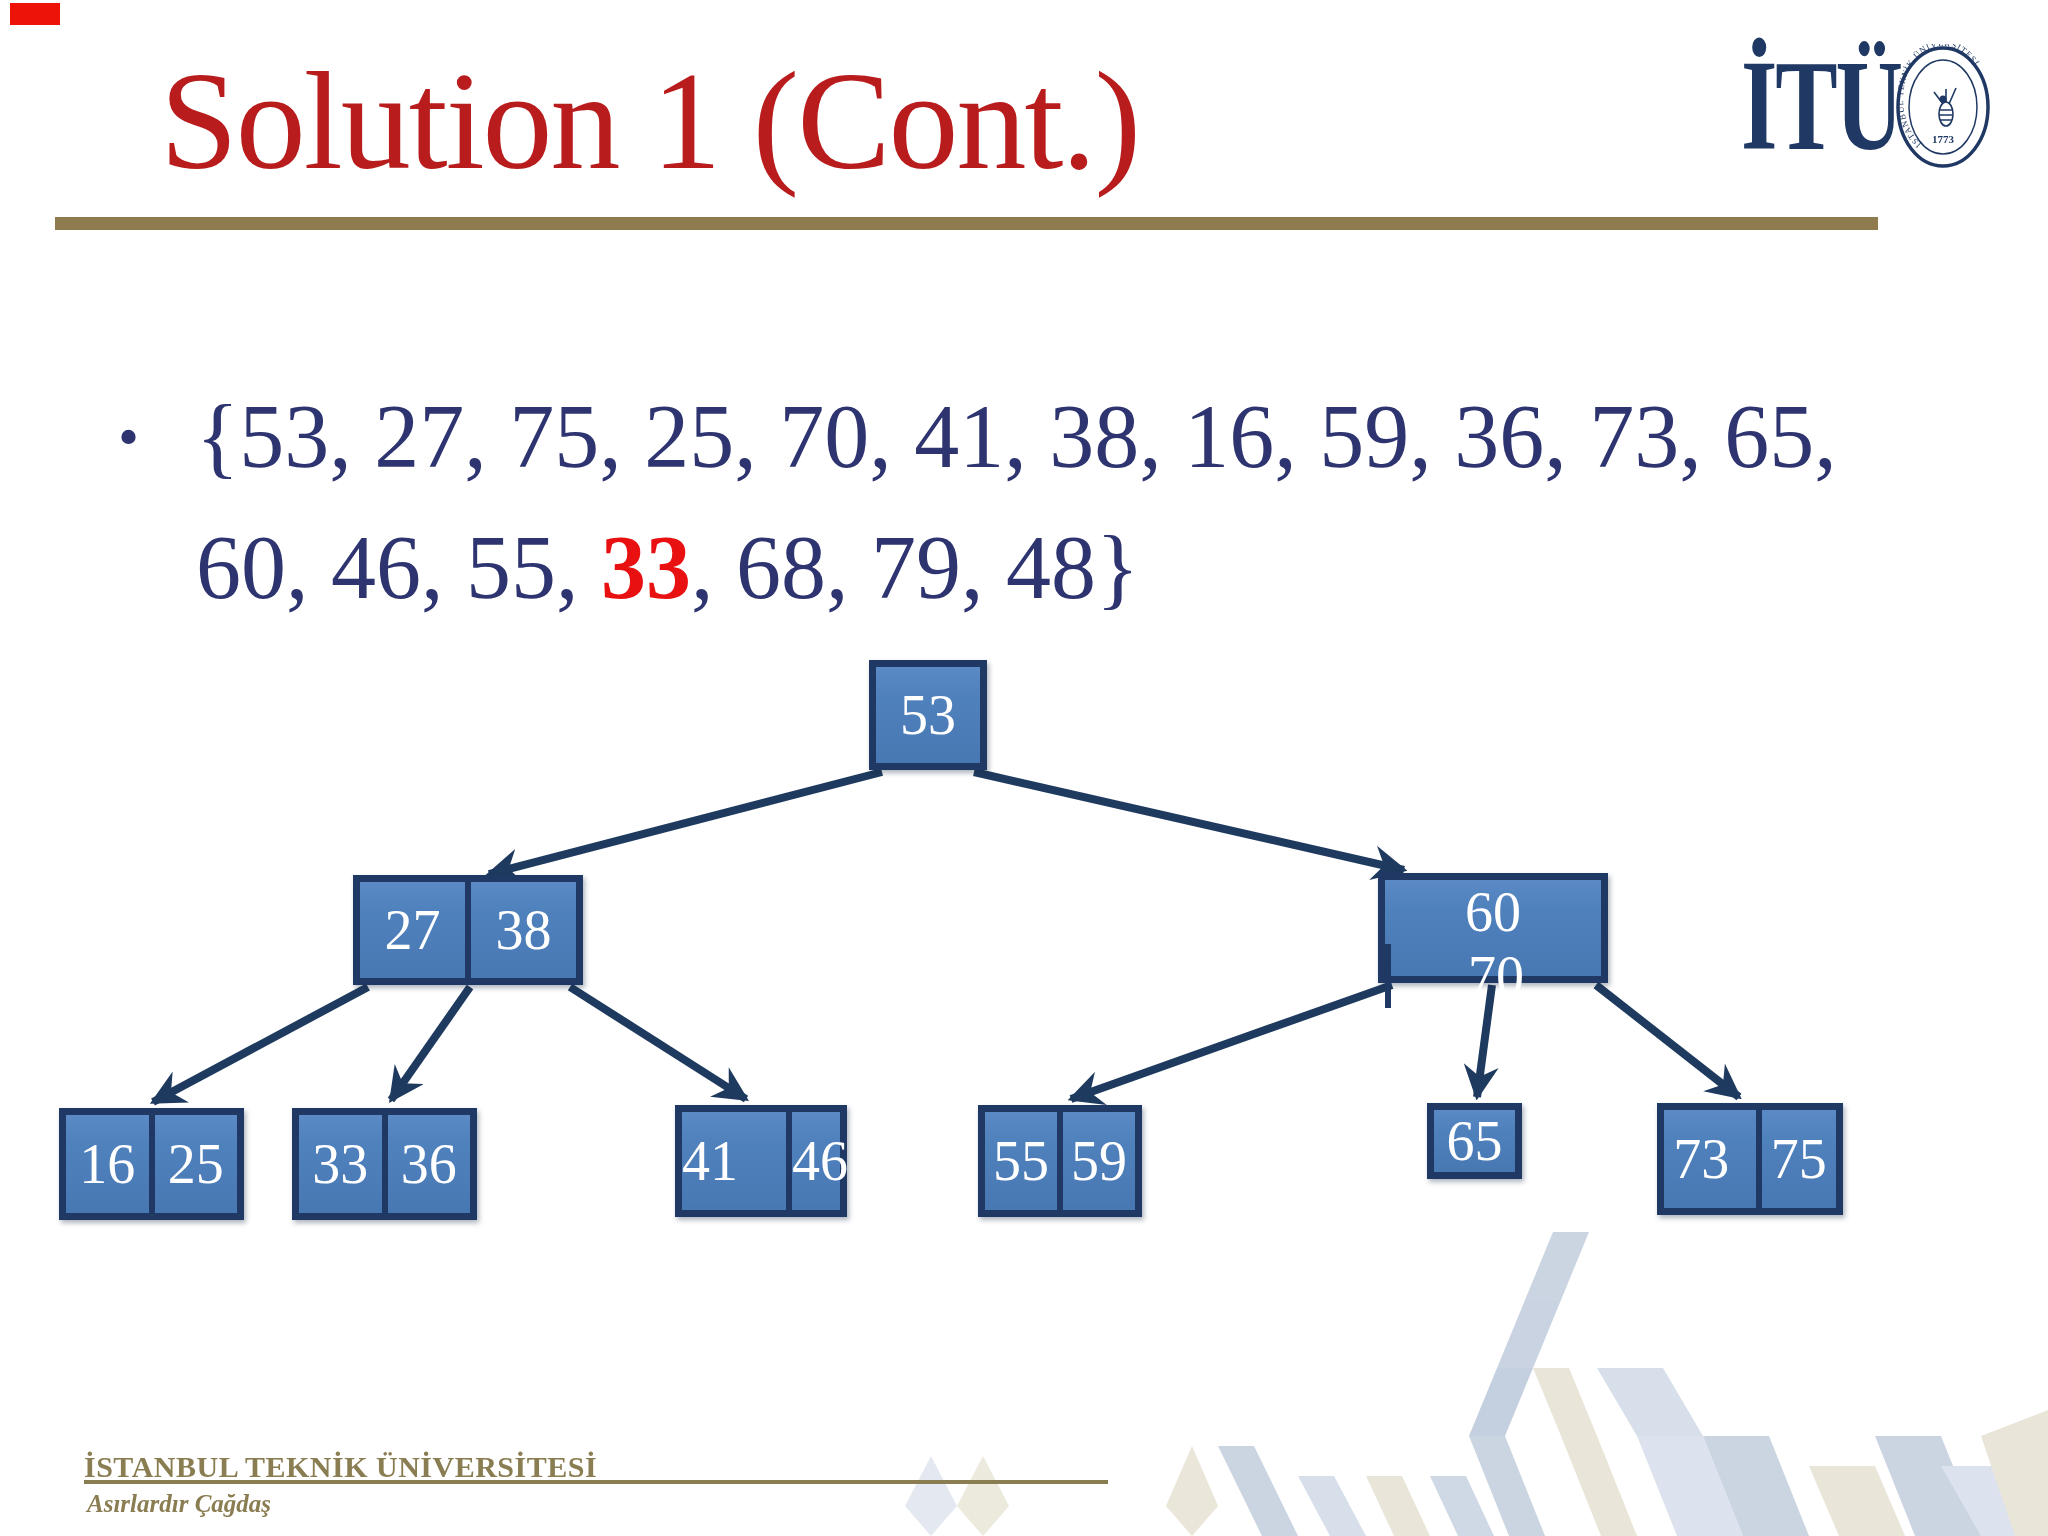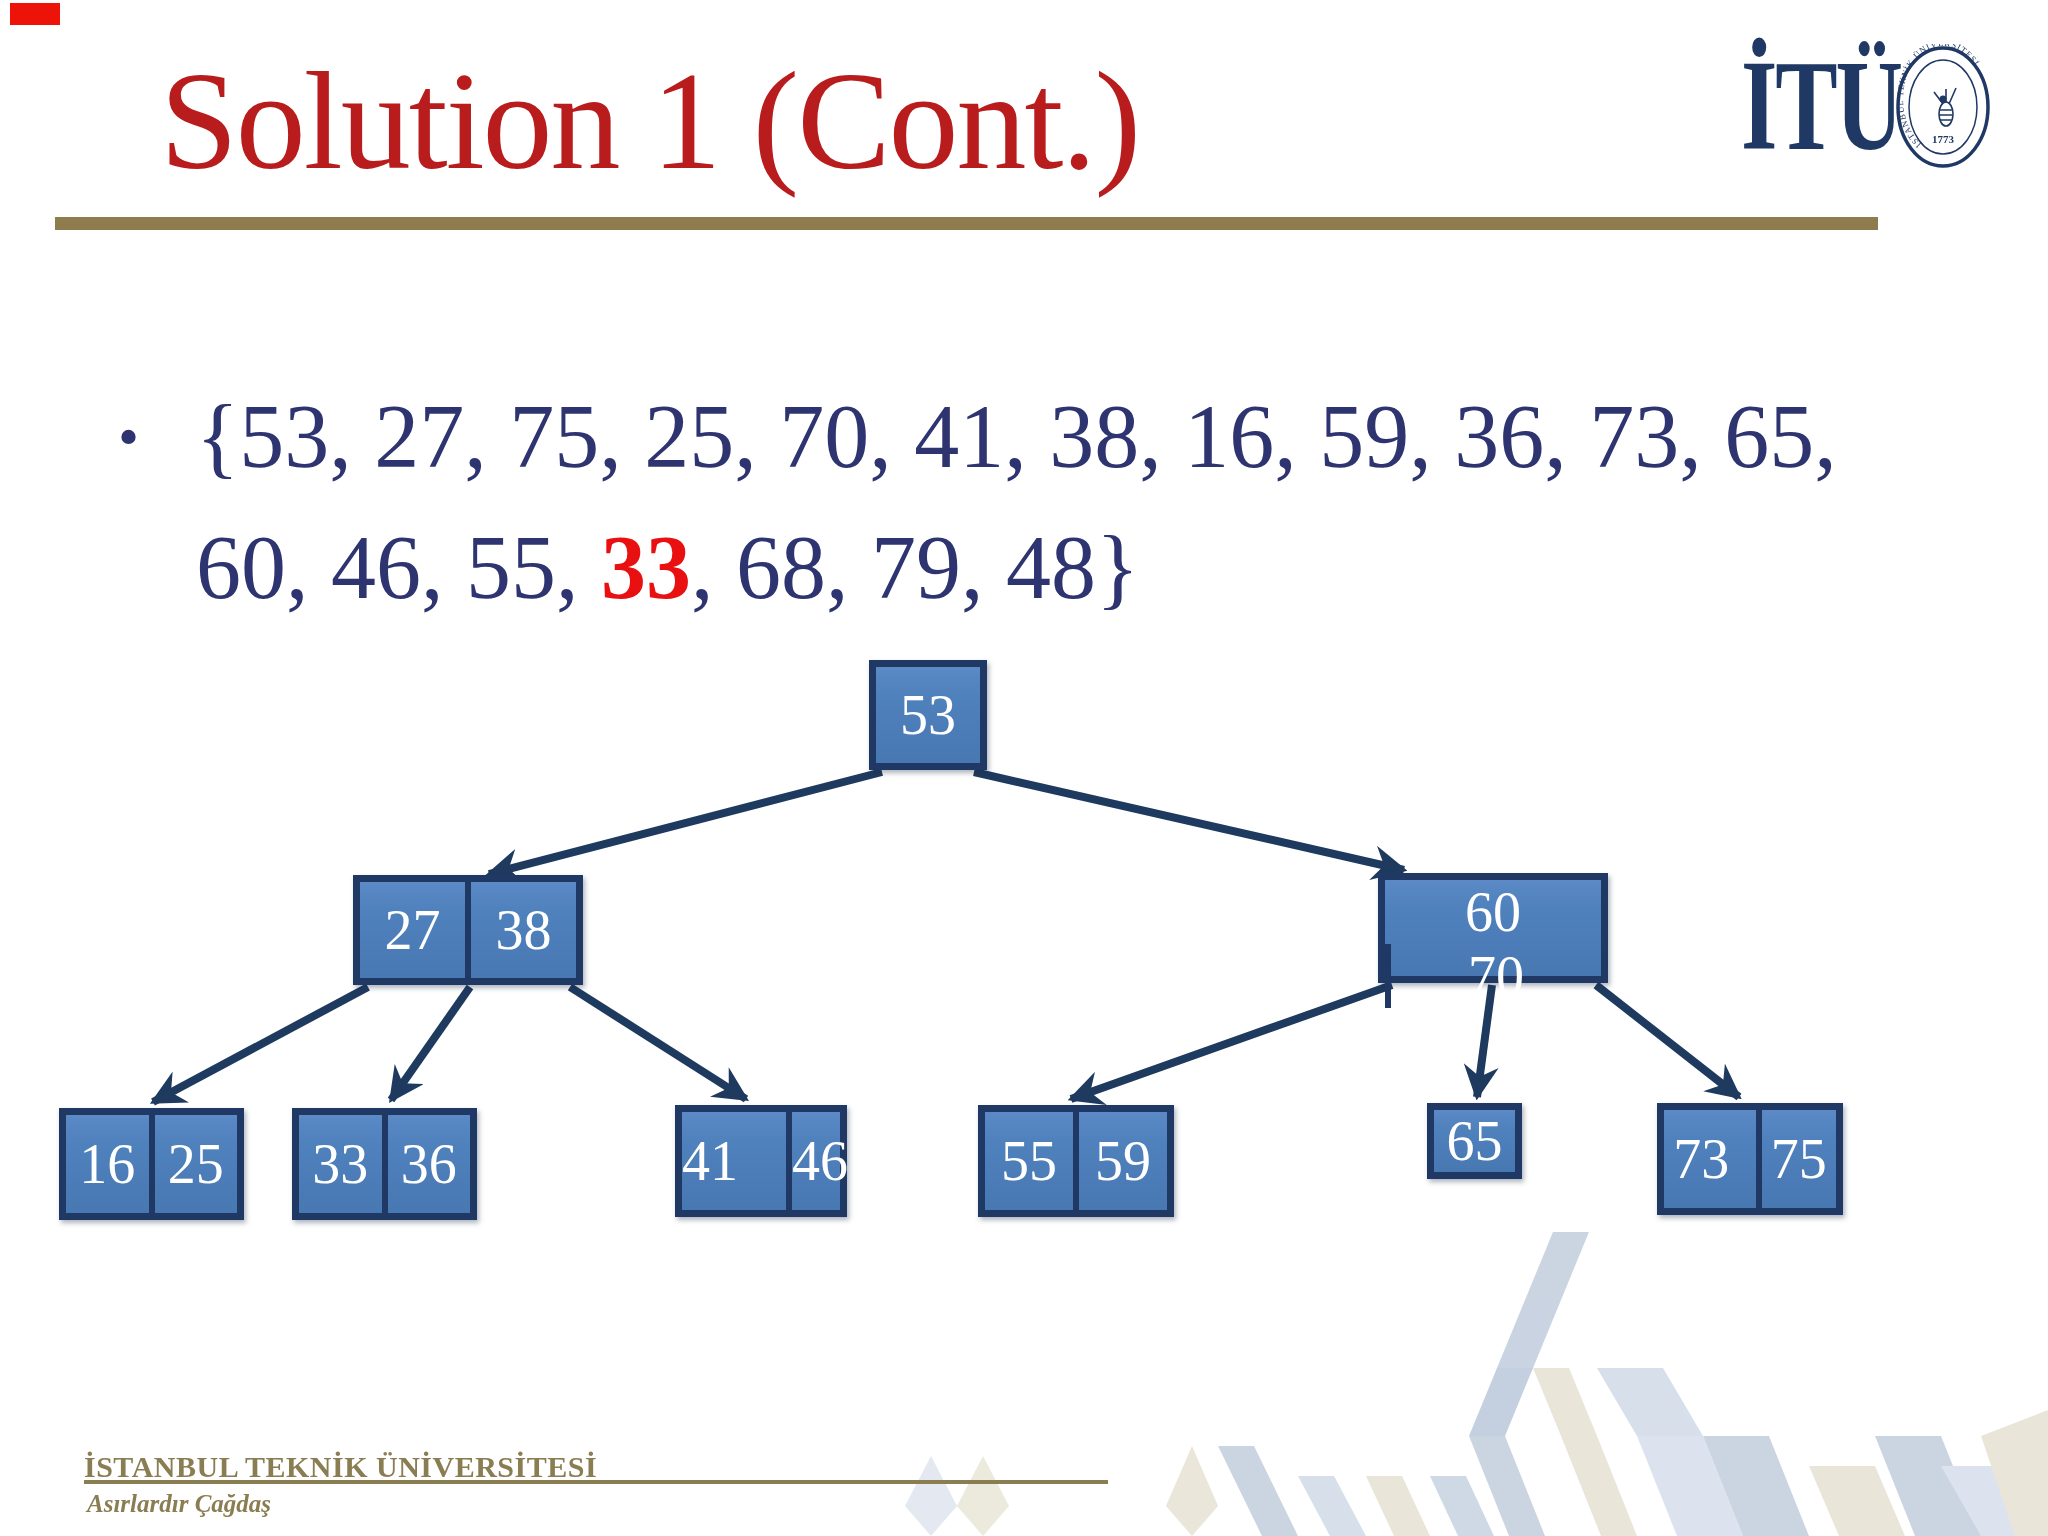--- a/index.html
+++ b/index.html
@@ -162,21 +162,21 @@
   <div class="node" style="left:292px;top:1108px;width:185px;height:112px;">
     <div class="cell">33</div>
     <div class="cell">36</div>
   </div>
 
   <div class="node" style="left:675px;top:1105px;width:172px;height:112px;gap:48px;">
     <div class="cell">41</div>
     <div class="cell">46</div>
   </div>
 
-  <div class="node" style="left:978px;top:1105px;width:196px;height:112px;">
+  <div class="node" style="left:978px;top:1105px;width:164px;height:112px;">
     <div class="cell">55</div>
     <div class="cell">59</div>
   </div>
 
   <div class="node" style="left:1427px;top:1103px;width:95px;height:76px;">
     <div class="cell">65</div>
   </div>
 
   <div class="node" style="left:1657px;top:1103px;width:186px;height:112px;gap:17px;">
     <div class="cell">73</div>

